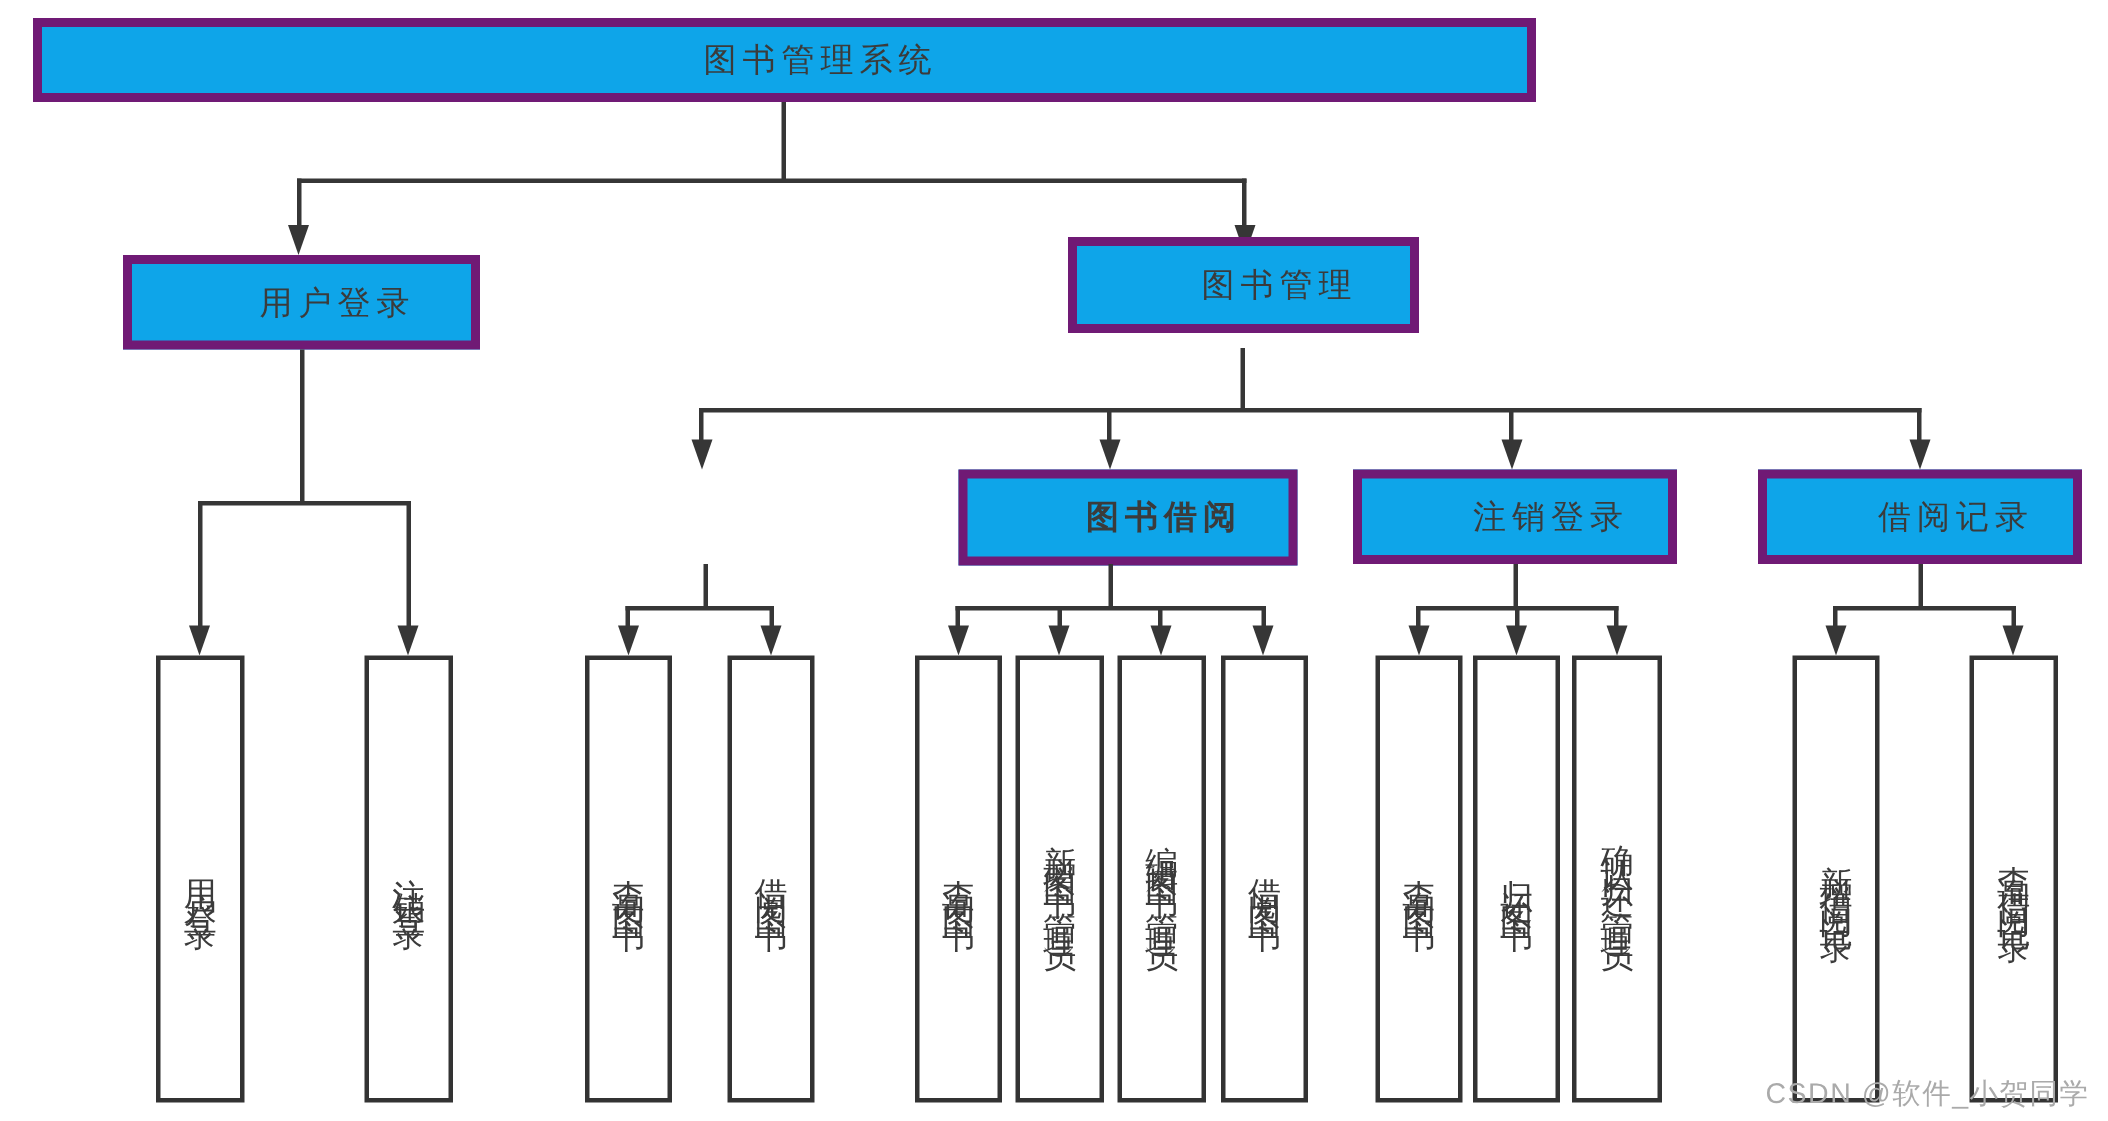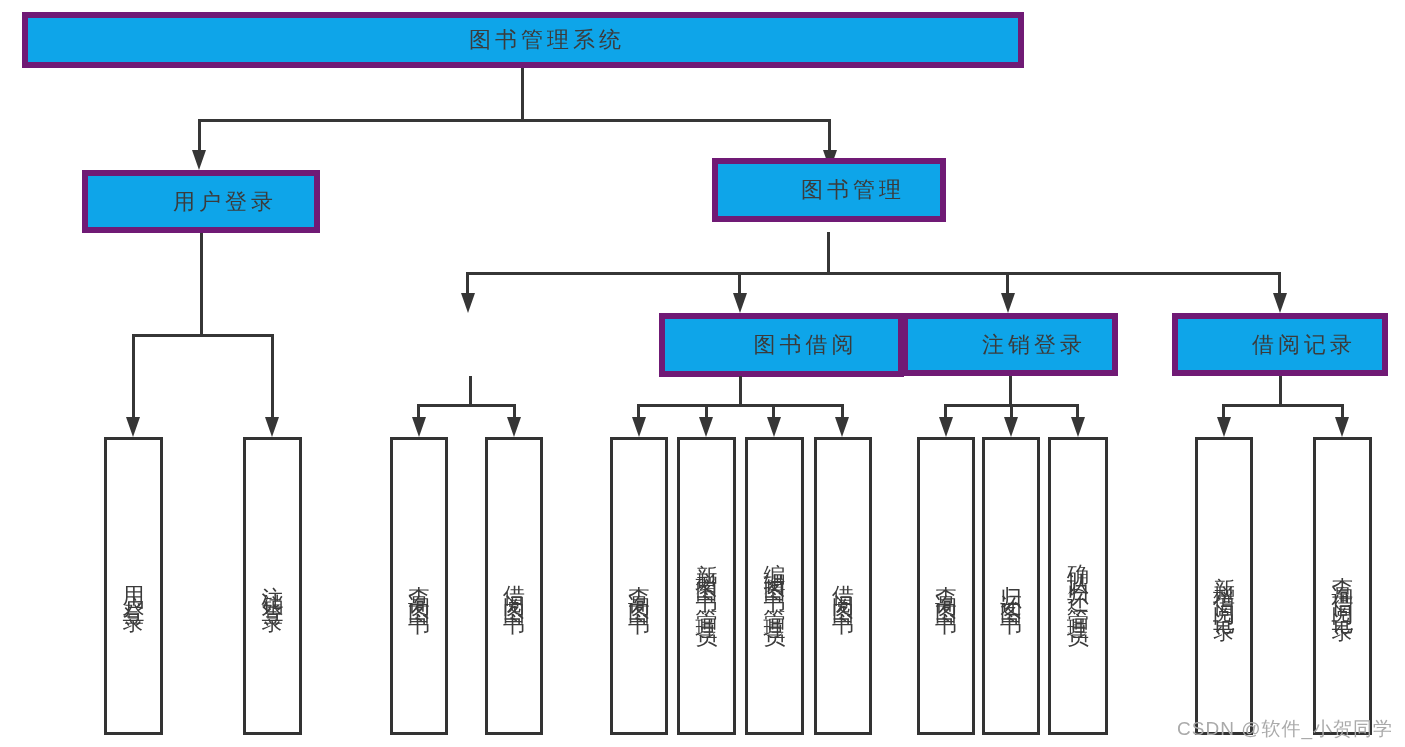--- a/index.html
+++ b/index.html
@@ -79,21 +79,21 @@
     <div class="line" style="left:466px;  top:272px; width:3px; height:23px;"></div>
     <div class="ahead" style="left:461px;  top:293px;"></div>
     <div class="line" style="left:738px;  top:272px; width:3px; height:23px;"></div>
     <div class="ahead" style="left:733px;  top:293px;"></div>
     <div class="line" style="left:1006px; top:272px; width:3px; height:23px;"></div>
     <div class="ahead" style="left:1001px; top:293px;"></div>
     <div class="line" style="left:1278px; top:272px; width:3px; height:23px;"></div>
     <div class="ahead" style="left:1273px; top:293px;"></div>
   </div>
 
-  <div class="hbox" style="left:659px; top:313px; width:245px; height:64px;">
+  <div class="hbox" style="left:639px; top:313px; width:226px; height:64px;font-weight:bold;">
     <span>图书借阅</span>
   </div>
   <div class="hbox" style="left:902px; top:313px; width:216px; height:63px;">
     <span>注销登录</span>
   </div>
   <div class="hbox" style="left:1172px; top:313px; width:216px; height:63px;">
     <span>借阅记录</span>
   </div>
 
   <div>

